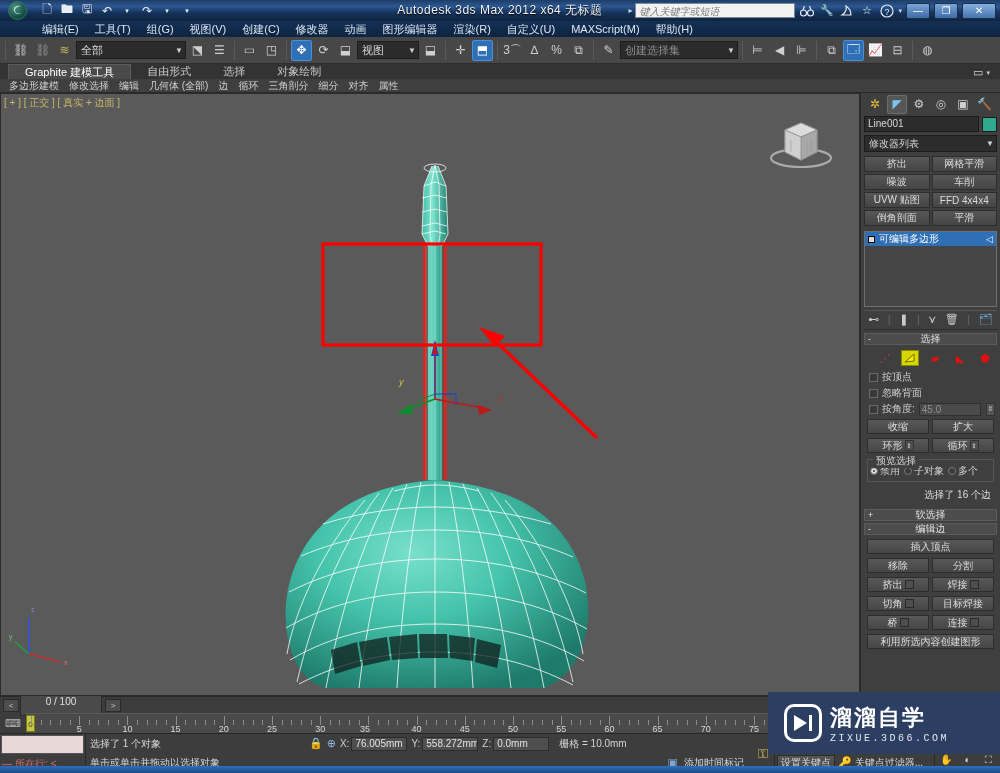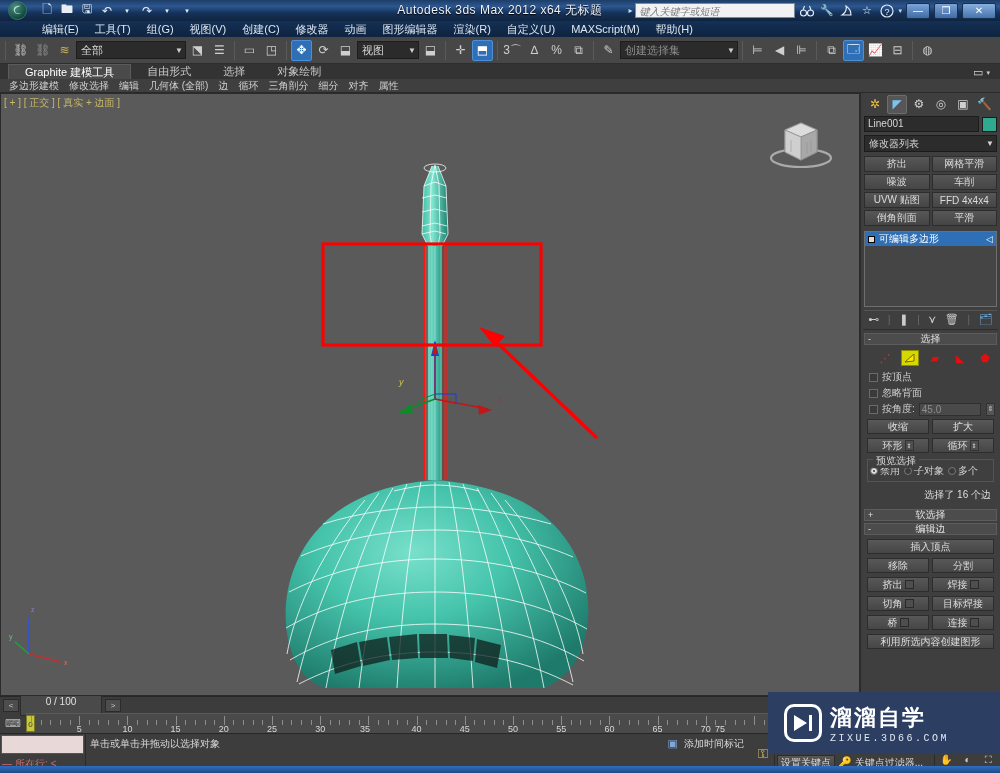--- a/index.html
+++ b/index.html
@@ -831,39 +831,57 @@
           <div class="lab" style="left: 246px;">25</div>
           <div class="lab" style="left: 294.2px;">30</div>
           <div class="lab" style="left: 339px;">35</div>
           <div class="lab" style="left: 390.6px;">40</div>
           <div class="lab" style="left: 438.8px;">45</div>
           <div class="lab" style="left: 487px;">50</div>
           <div class="lab" style="left: 535.2px;">55</div>
           <div class="lab" style="left: 583.4px;">60</div>
           <div class="lab" style="left: 631.6px;">65</div>
           <div class="lab" style="left: 679.8px;">70</div>
-          <div class="lab" style="left: 694px;">75</div>
+          <div class="lab" style="left: 728px;">75</div>
           <div class="lab" style="left: 776.2px;">80</div>
           <div class="lab" style="left: 824.4px;">85</div>
           <div class="lab" style="left: 872.6px;">90</div>
         </div>
     </div>
   </div>
 
   <div class="statusbar">
     <div class="sb-left">
       <div class="sb-maxbar"></div>
       <div class="sb-line">
         <span>—</span>
         <span>所在行:</span>
         <span>&lt;</span>
       </div>
     </div>
 
     <div class="sb-mid">
+      <div class="sb-prompt1">
+        <span class="txt">选择了 1 个对象</span>
+        <span style="color:#d6b84a;font-size:11px">🔒</span>
+        <span style="color:#8fb8e0;font-size:11px">⊕</span>
+        <span class="coord">
+          <span class="ax">X:</span>
+          <span class="fld">76.005mm</span>
+        </span>
+        <span class="coord">
+          <span class="ax">Y:</span>
+          <span class="fld">558.272mm</span>
+        </span>
+        <span class="coord">
+          <span class="ax">Z:</span>
+          <span class="fld">0.0mm</span>
+        </span>
+        <span class="gridtxt">栅格 = 10.0mm</span>
+      </div>
       <div class="sb-prompt2">
         <span style="flex:1">单击或单击并拖动以选择对象</span>
         <span style="color:#7fa8d8;font-size:11px">▣</span>
         <span style="padding-right:8px">添加时间标记</span>
       </div>
     </div>
 
     <div style="width:22px;display:flex;align-items:center;justify-content:center;color:#d8c46a;font-size:13px">⚿</div>
 
     <div class="sb-right">

